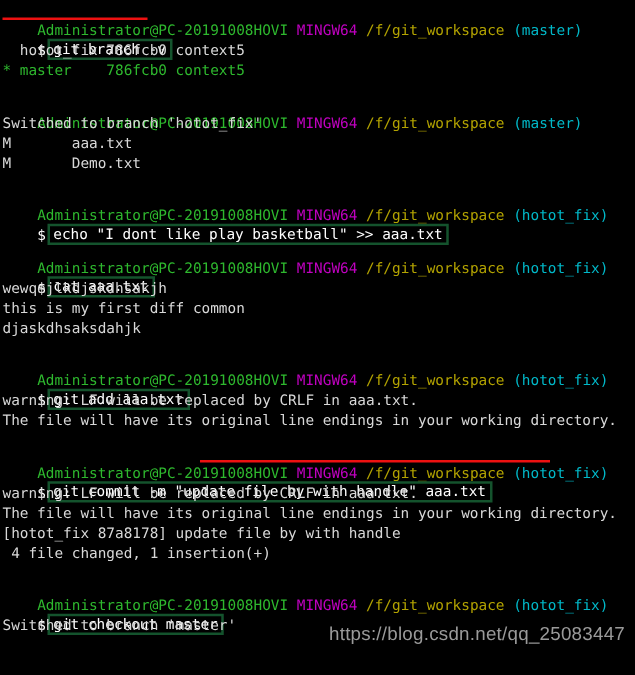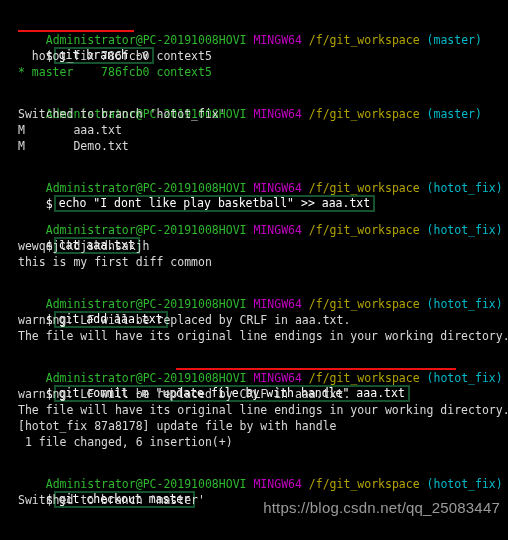--- a/index.html
+++ b/index.html
@@ -11,21 +11,21 @@
     width: 508px;
     height: 540px;
     overflow: hidden;
     font-family: "DejaVu Sans Mono", "Liberation Mono", monospace;
   }
   #terminal {
     position: relative;
     width: 508px;
     height: 540px;
     background: #000000;
-    padding: 16px;
+    padding: 0;
     box-sizing: border-box;
   }
   .line {
     position: relative;
     height: 16px;
     line-height: 16px;
     font-size: 11.5px;
     white-space: pre;
     letter-spacing: 0px;
     padding-left: 2px;
@@ -106,20 +106,21 @@
   <div class="line blank"></div>
 
   <div class="line">
     <span class="c-user">Administrator@PC-20191008HOVI</span><span class="c-out"> </span><span class="c-mingw">MINGW64</span><span class="c-out"> </span><span class="c-path">/f/git_workspace</span><span class="c-out"> </span><span class="c-branch">(hotot_fix)</span>
   </div>
   <div class="line">
     <span class="c-dollar">$</span><span class="cmdbox"><span class="c-cmd">cat aaa.txt</span></span>
   </div>
   <div class="line c-out">wewqejlkdjskdhsakjh</div>
   <div class="line c-out">this is my first diff common</div>
+  <div class="line c-out">djaskdhsaksdahjk</div>
   <div class="line blank"></div>
 
   <div class="line">
     <span class="c-user">Administrator@PC-20191008HOVI</span><span class="c-out"> </span><span class="c-mingw">MINGW64</span><span class="c-out"> </span><span class="c-path">/f/git_workspace</span><span class="c-out"> </span><span class="c-branch">(hotot_fix)</span>
   </div>
   <div class="line">
     <span class="c-dollar">$</span><span class="cmdbox"><span class="c-cmd">git add aaa.txt</span></span>
   </div>
   <div class="line c-out">warning: LF will be replaced by CRLF in aaa.txt.</div>
   <div class="line c-out">The file will have its original line endings in your working directory.</div>
@@ -128,21 +129,21 @@
   <div class="line">
     <span class="c-user">Administrator@PC-20191008HOVI</span><span class="c-out"> </span><span class="c-mingw">MINGW64</span><span class="c-out"> </span><span class="c-path">/f/git_workspace</span><span class="c-out"> </span><span class="c-branch">(hotot_fix)</span>
     <div class="annot-underline" style="left:160px;top:14px;width:280px;"></div>
   </div>
   <div class="line">
     <span class="c-dollar">$</span><span class="cmdbox"><span class="c-cmd">git commit -m "update file by with handle" aaa.txt</span></span>
   </div>
   <div class="line c-out">warning: LF will be replaced by CRLF in aaa.txt.</div>
   <div class="line c-out">The file will have its original line endings in your working directory.</div>
   <div class="line c-out">[hotot_fix 87a8178] update file by with handle</div>
-  <div class="line c-out"> 1 file changed, 6 insertion(+)</div>
+  <div class="line c-out"> 4 file changed, 1 insertion(+)</div>
   <div class="line blank"></div>
 
   <div class="line">
     <span class="c-user">Administrator@PC-20191008HOVI</span><span class="c-out"> </span><span class="c-mingw">MINGW64</span><span class="c-out"> </span><span class="c-path">/f/git_workspace</span><span class="c-out"> </span><span class="c-branch">(hotot_fix)</span>
   </div>
   <div class="line">
     <span class="c-dollar">$</span><span class="cmdbox"><span class="c-cmd">git checkout master</span></span>
   </div>
   <div class="line c-out">Switched to branch 'master'</div>
 

